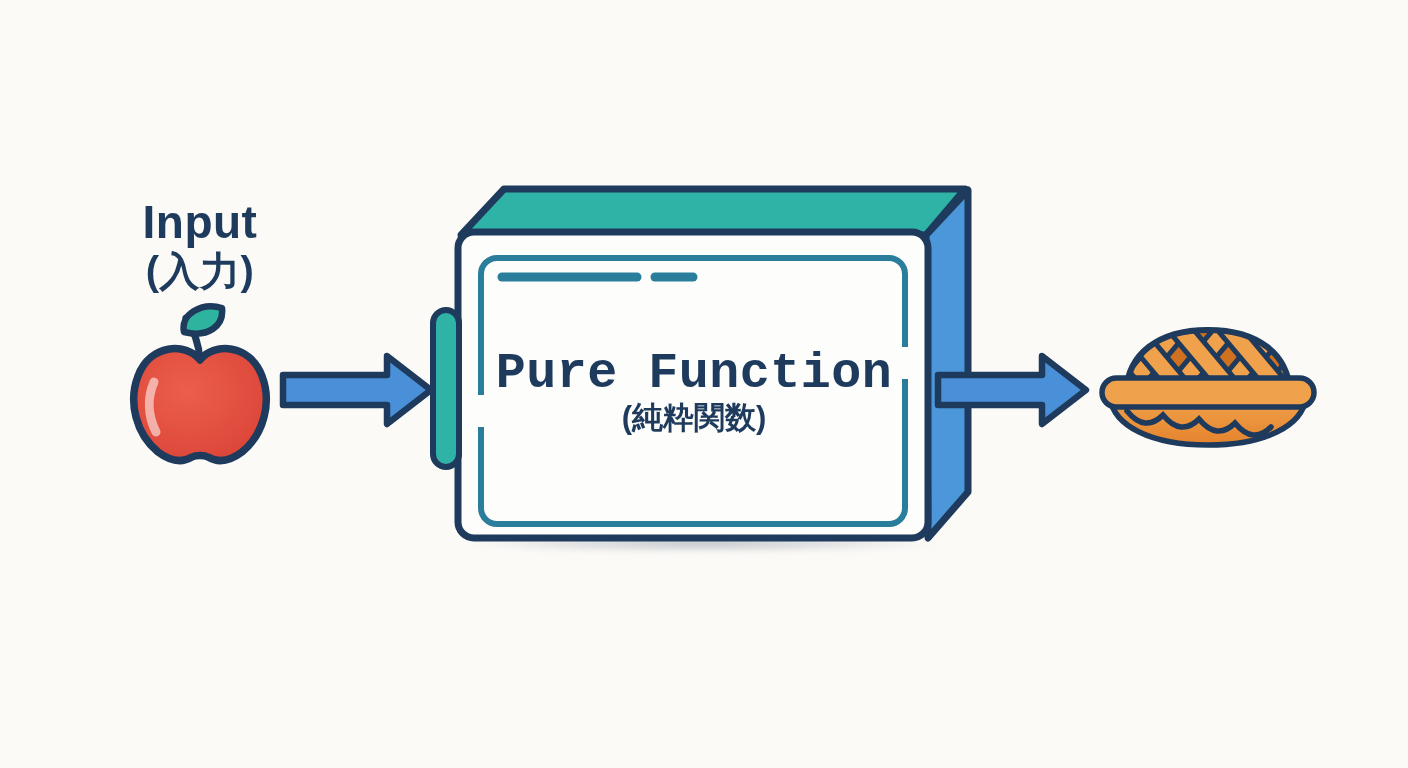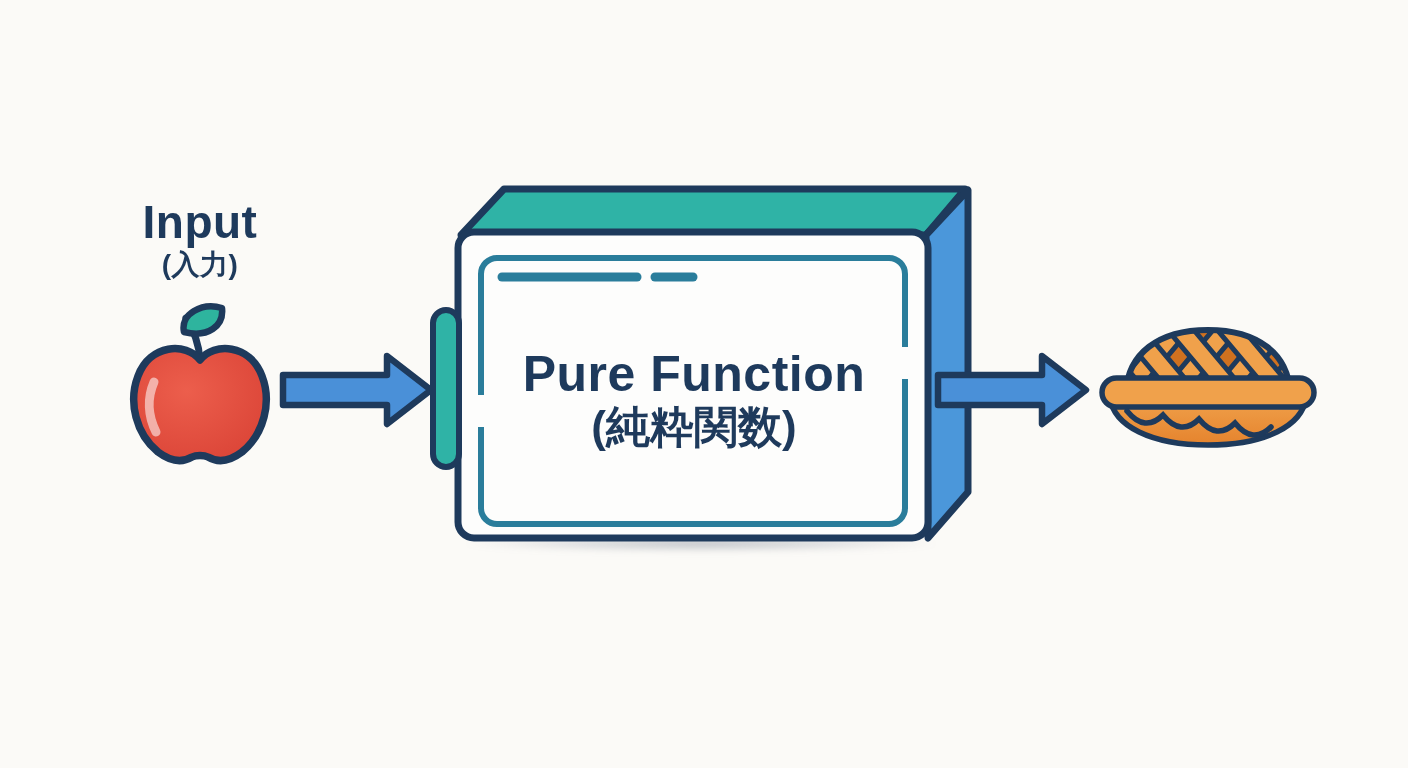--- a/index.html
+++ b/index.html
@@ -7,28 +7,28 @@
     --inner:#2a7d9b; --bg:#fbfaf7; --face:#fdfdfc;
     --apple-light:#ec5e4c; --apple-dark:#da4336; --leaf:#2eb49e;
     --pie-light:#f0a14b; --pie-mid:#ef9640; --pie-dark:#d0711f;
   }
   html,body{margin:0;padding:0;}
   body{background:var(--bg);font-family:"Liberation Sans",sans-serif;}
   .canvas{position:relative;width:1408px;height:768px;background:var(--bg);overflow:hidden;}
 
   .label{position:absolute;text-align:center;color:var(--navy);font-weight:bold;
          font-size:46px;line-height:1.12;letter-spacing:.5px;}
-  .label .jp{font-size:28px;}
+  .label .jp{font-size:40px;}
   #input-label{left:108px;top:197px;width:184px;}
   #output-label{left:1113px;top:197px;width:194px;}
 
   .box-text{position:absolute;left:470px;top:349px;width:448px;text-align:center;
             color:var(--navy);font-weight:bold;}
-  .box-text .l1{font-size:50px;line-height:1.0;letter-spacing:.5px;}
-  .box-text .l2{font-size:44px;line-height:1.25;}
+  .box-text .l1{font-size:50px;line-height:1.0;letter-spacing:.5px;font-family:Liberation Mono, monospace;}
+  .box-text .l2{font-size:31px;line-height:1.25;}
 
   svg{position:absolute;display:block;}
   #apple-svg{left:120px;top:300px;}
   #arrow-left-svg{left:279px;top:350px;}
   #box-svg{left:420px;top:180px;}
   #arrow-right-svg{left:934px;top:350px;}
   #pie-svg{left:1096px;top:318px;}
 
   .box-shadow{position:absolute;left:465px;top:538px;width:472px;height:14px;
     background:radial-gradient(ellipse at 50% 40%,rgba(95,105,125,.40),rgba(95,105,125,0) 72%);

